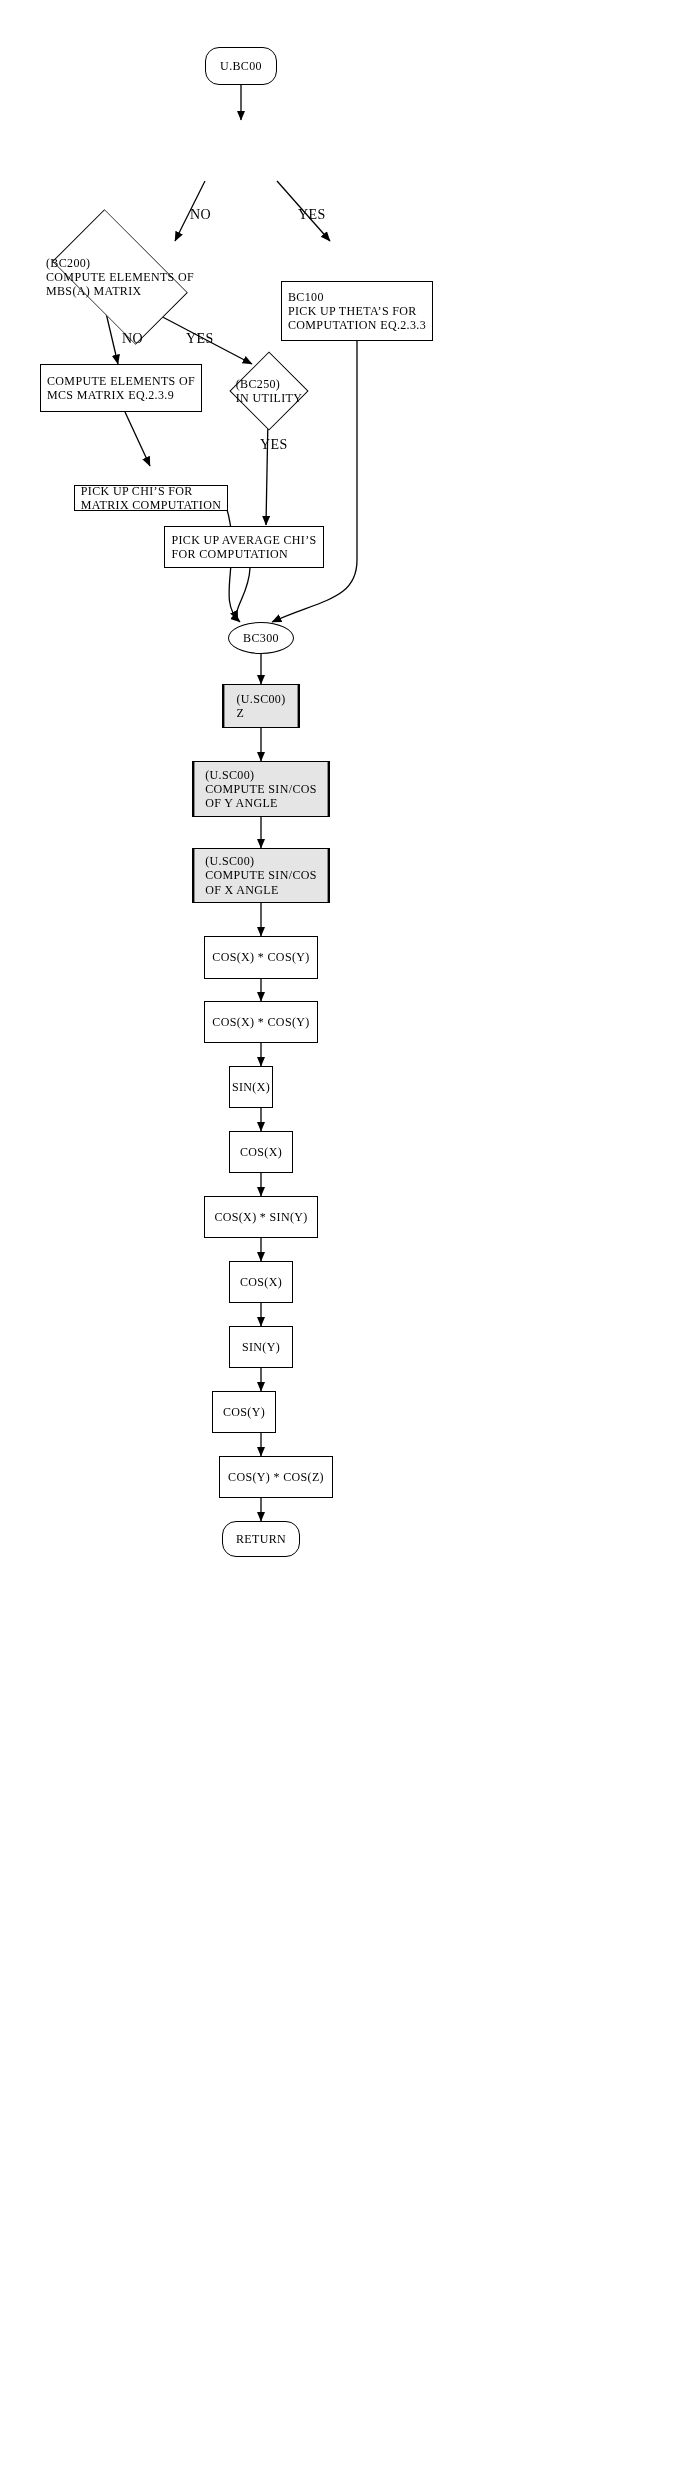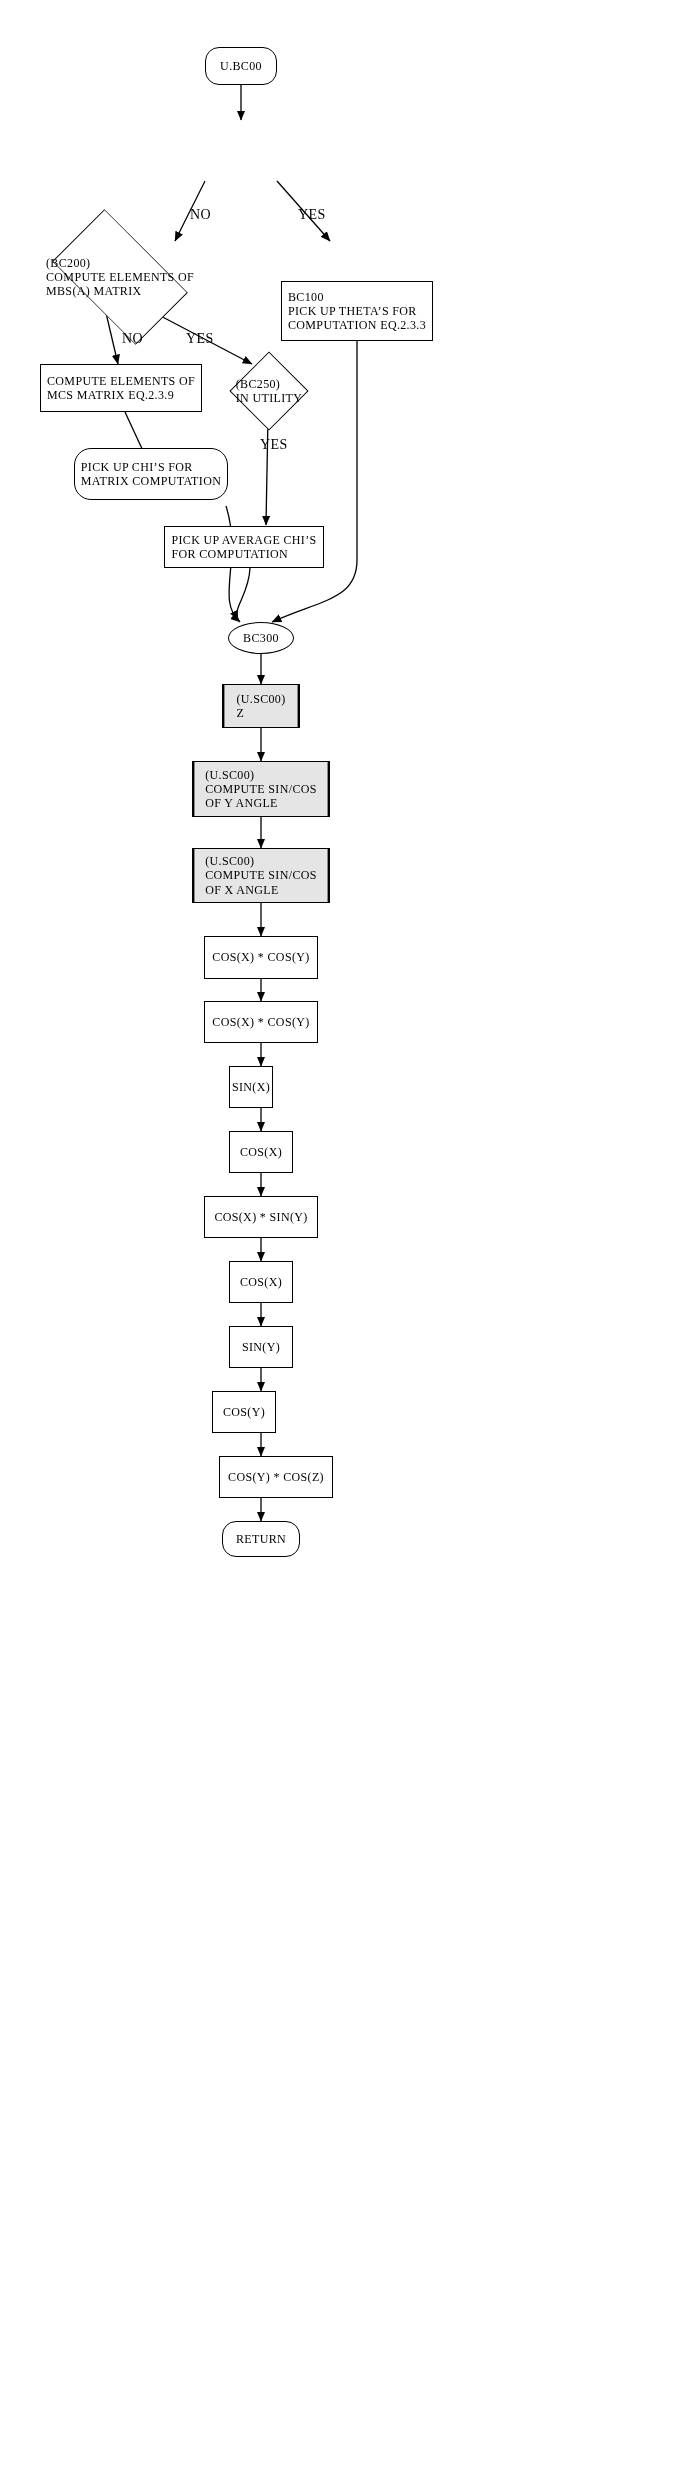--- a/index.html
+++ b/index.html
@@ -116,21 +116,21 @@
     <div class="txt">COMPUTE ELEMENTS OF
 MCS MATRIX EQ.2.3.9</div>
   </div>
 
   <div class="node diamond" style="left:215px;top:364px;width:108px;height:54px;">
     <div class="dshape" style="width:54px;height:54px;transform:translate(-50%,-50%) rotate(45deg) scale(1,1.0);"></div>
     <div class="txt">(BC250)
 IN UTILITY</div>
   </div>
 
-  <div class="node box" style="left:74px;top:448px;width:154px;height:52px;border-radius:17px;">
+  <div class="node box" style="left:74px;top:485px;width:154px;height:26px;">
     <div class="txt">PICK UP CHI’S FOR
 MATRIX COMPUTATION</div>
   </div>
 
   <div class="node box" style="left:164px;top:526px;width:160px;height:42px;">
     <div class="txt">PICK UP AVERAGE CHI’S
 FOR COMPUTATION</div>
   </div>
 
   <div class="node connector" style="left:228px;top:622px;width:66px;height:32px;">

